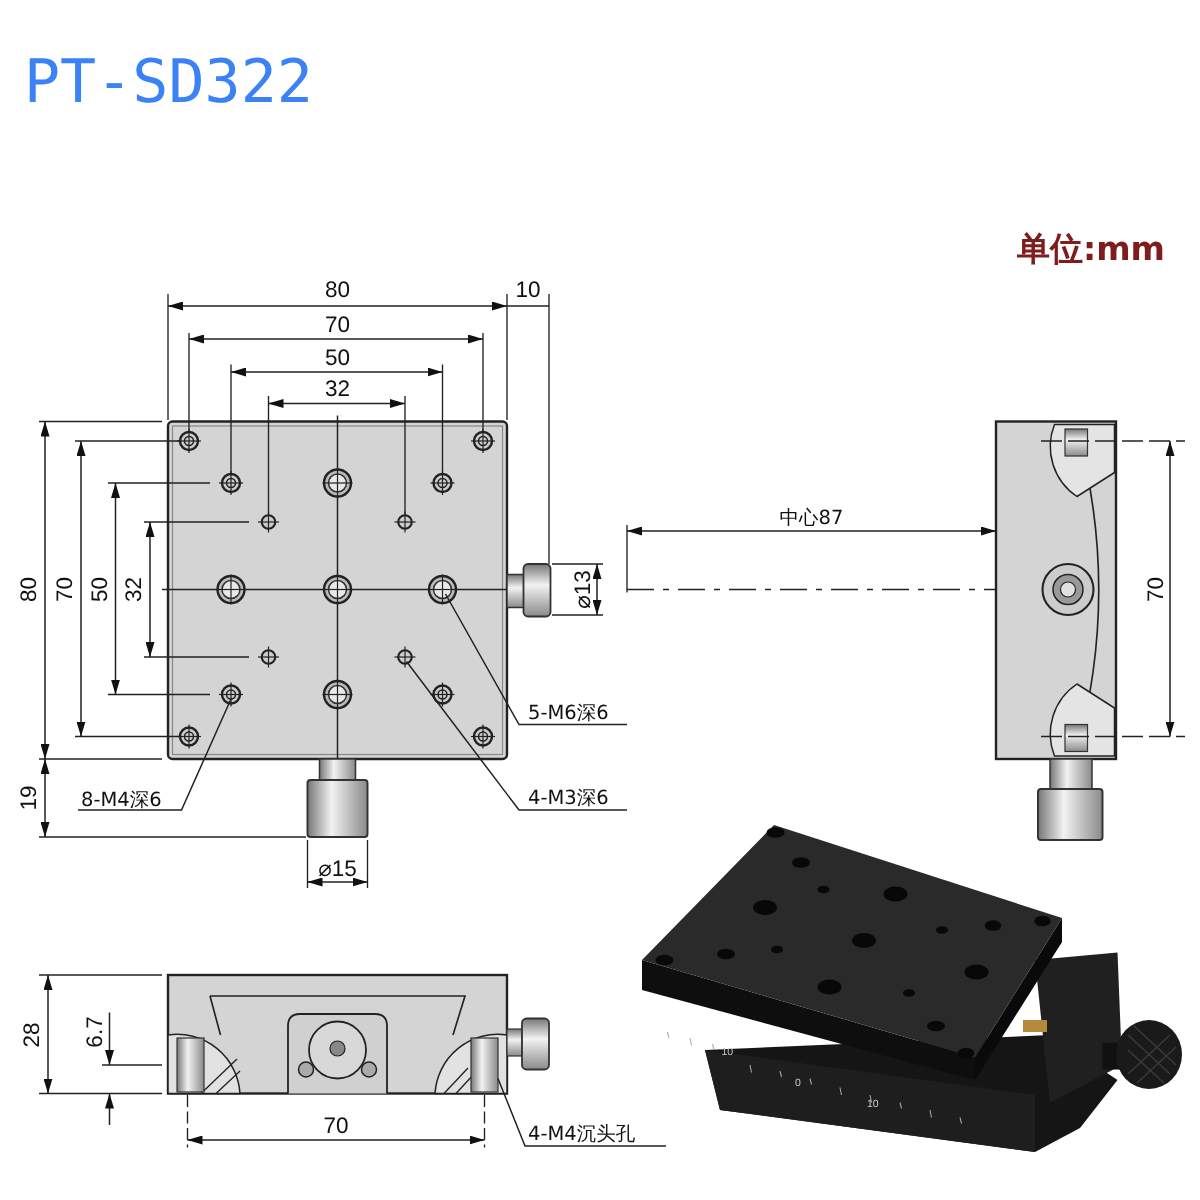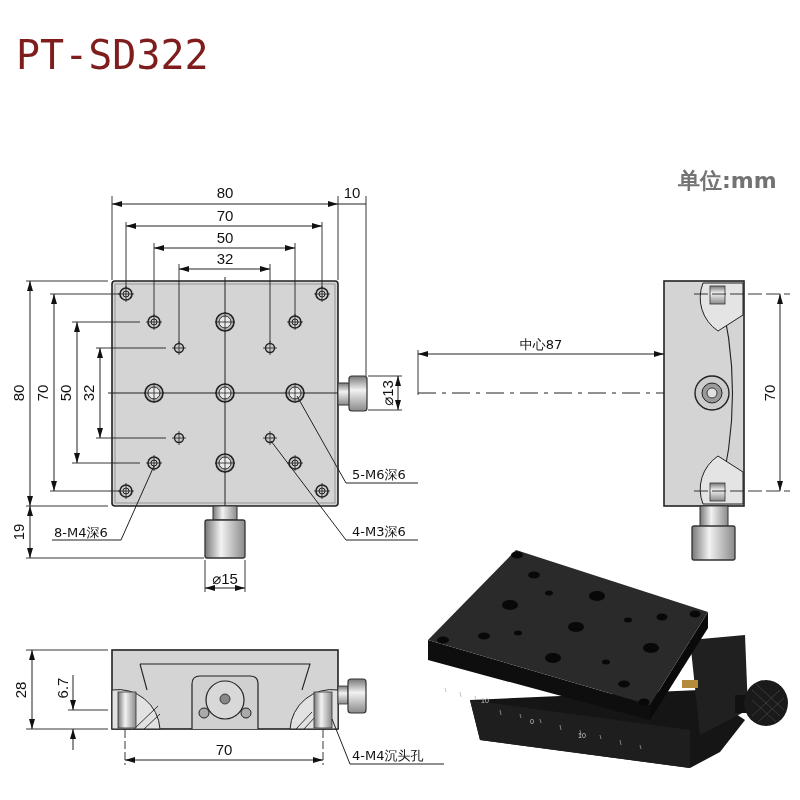--- a/index.html
+++ b/index.html
@@ -1,18 +1,18 @@
 <!DOCTYPE html>
 <html><head>
 <meta charset="utf-8">
 <style>
   html, body { margin:0; padding:0; background:#ffffff; }
   body { width:800px; height:800px; position:relative; overflow:hidden; font-family:"Liberation Sans", sans-serif; }
-  .title { position:absolute; left:16px; top:32px; font-family:"DejaVu Sans Mono", monospace; font-size:40px; color:#7f1d1d; letter-spacing:0px; }
-  .unit { position:absolute; left:678px; top:166px; font-family:"DejaVu Sans", sans-serif; font-size:22px; color:#737373; font-weight:bold; }
+  .title { position:absolute; left:16px; top:32px; font-family:"DejaVu Sans Mono", monospace; font-size:40px; color:#3b82f6; letter-spacing:0px; }
+  .unit { position:absolute; left:678px; top:151px; font-family:"DejaVu Sans", sans-serif; font-size:22px; color:#7f1d1d; font-weight:bold; }
   svg { position:absolute; left:0; top:0; }
   .dim { font-family:"Liberation Sans", sans-serif; font-size:15px; fill:#111; }
   .lbl { font-family:"DejaVu Sans", sans-serif; font-size:13px; fill:#111; }
 </style>
 </head>
 <body>
 
 <div class="title">PT-SD322</div>
 <div class="unit">单位:mm</div>
 

